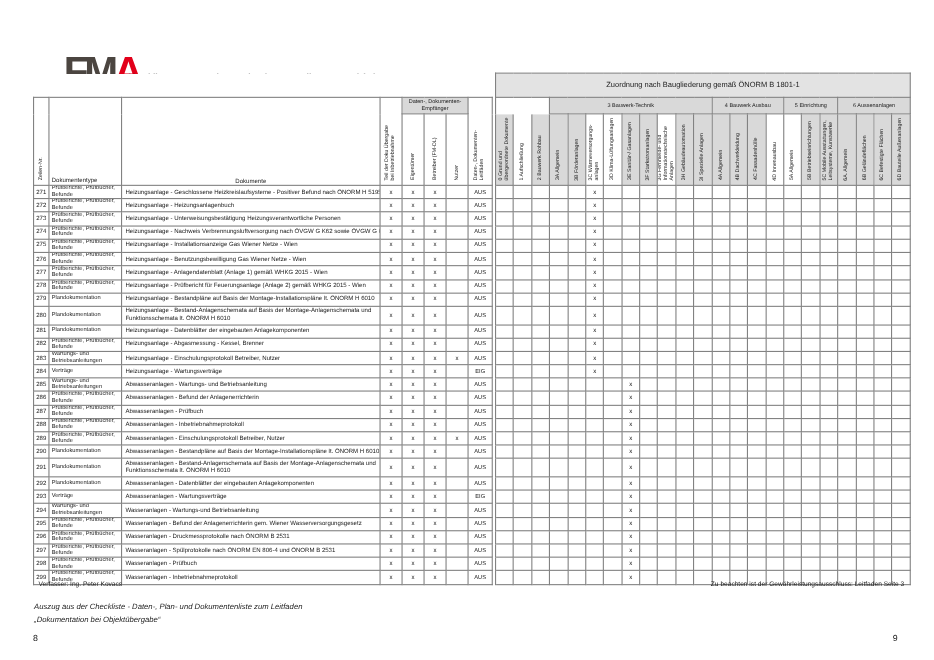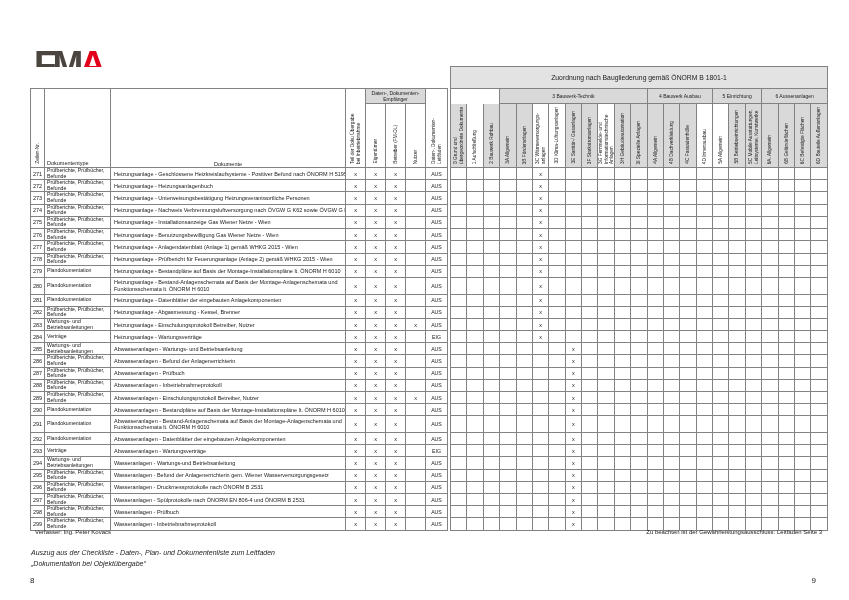--- a/index.html
+++ b/index.html
@@ -1,21 +1,21 @@
 <!DOCTYPE html>
 <html><head>
 <meta charset="utf-8">
 <style>
   html,body{margin:0;padding:0;background:#fff;}
   body{width:849px;height:600px;position:relative;font-family:"Liberation Sans",sans-serif;color:#1a1a1a;overflow:hidden;}
   .sheet{position:absolute;inset:0;background:#fff;}
 
   
   .logo{position:absolute;left:34px;top:50px;width:90px;}
-  .fma{font-weight:900;font-size:37px;line-height:30px;letter-spacing:-4px;color:#4b4540;}
+  .fma{font-weight:900;font-size:37px;line-height:30px;letter-spacing:-4px;color:#4b4540;margin-left:24px;}
   .fma .a{color:#e2001a;}
   .logo-sub{font-size:5.5px;line-height:6px;margin-top:2px;white-space:nowrap;}
   .logo-sub .red{color:#e2001a;font-weight:bold;}
   .logo-sub .aus{color:#4b4540;letter-spacing:1.6px;}
 
   .title{position:absolute;left:115px;top:65px;font-size:8px;font-weight:bold;line-height:1.5;color:#111;}
 
   
   table{position:absolute;left:30px;top:66px;border-collapse:collapse;table-layout:fixed;width:798px;}
   td{border:1px solid #828282;padding:0;font-size:5.5px;color:#1a1a1a;overflow:hidden;vertical-align:middle;}

